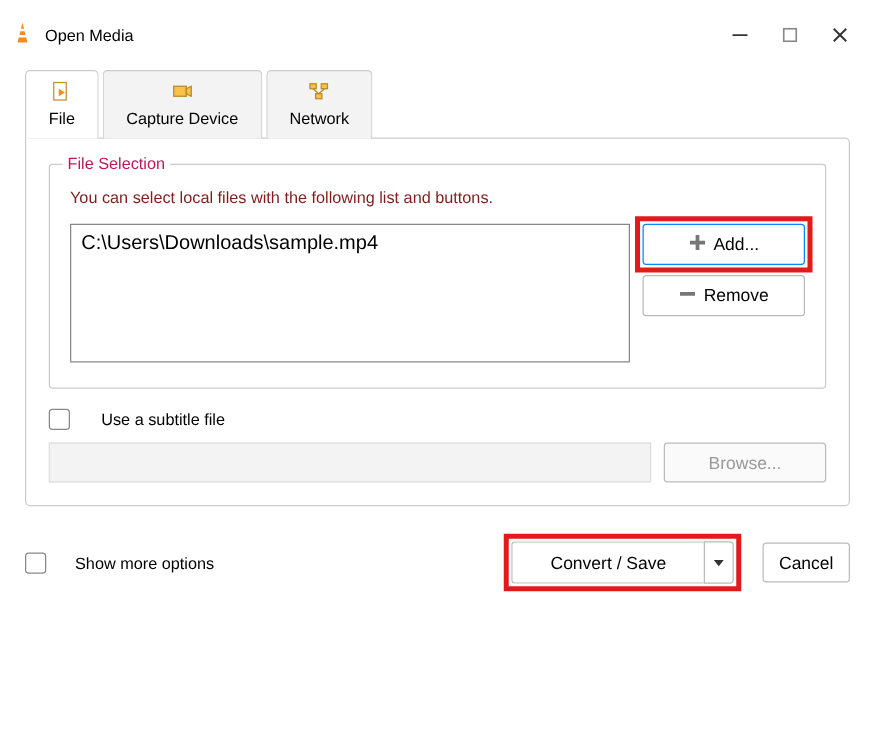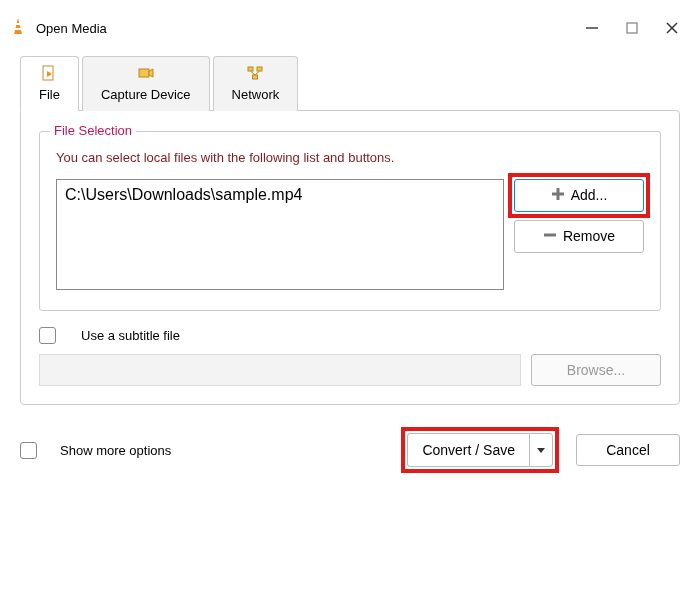--- a/index.html
+++ b/index.html
@@ -178,21 +178,21 @@
     .bottom-spacer {
       flex: 1;
     }
     .split-btn {
       display: flex;
       border-radius: 3px;
     }
     .split-main {
       border: 1px solid #bbb;
       border-right: none;
-      padding: 8px 14px;
+      padding: 8px 30px;
       background: #fff;
       cursor: pointer;
       font-size: 14px;
       border-radius: 3px 0 0 3px;
     }
     .split-arrow {
       border: 1px solid #bbb;
       padding: 8px 6px;
       background: #fff;
       cursor: pointer;
@@ -327,18 +327,18 @@
         </div>
         <div class="split-arrow">
           <span>
             <svg width="10" height="10" viewBox="0 0 10 10">
                 <polygon points="1,3 9,3 5,8" fill="#333"></polygon>
               </svg>
           </span>
         </div>
       </div>
     </div>
-    <div class="btn" style="width:104px">
+    <div class="btn" style="width:70px">
       <span>Cancel</span>
     </div>
   </div>
 
 </div>
 
 </body></html>

